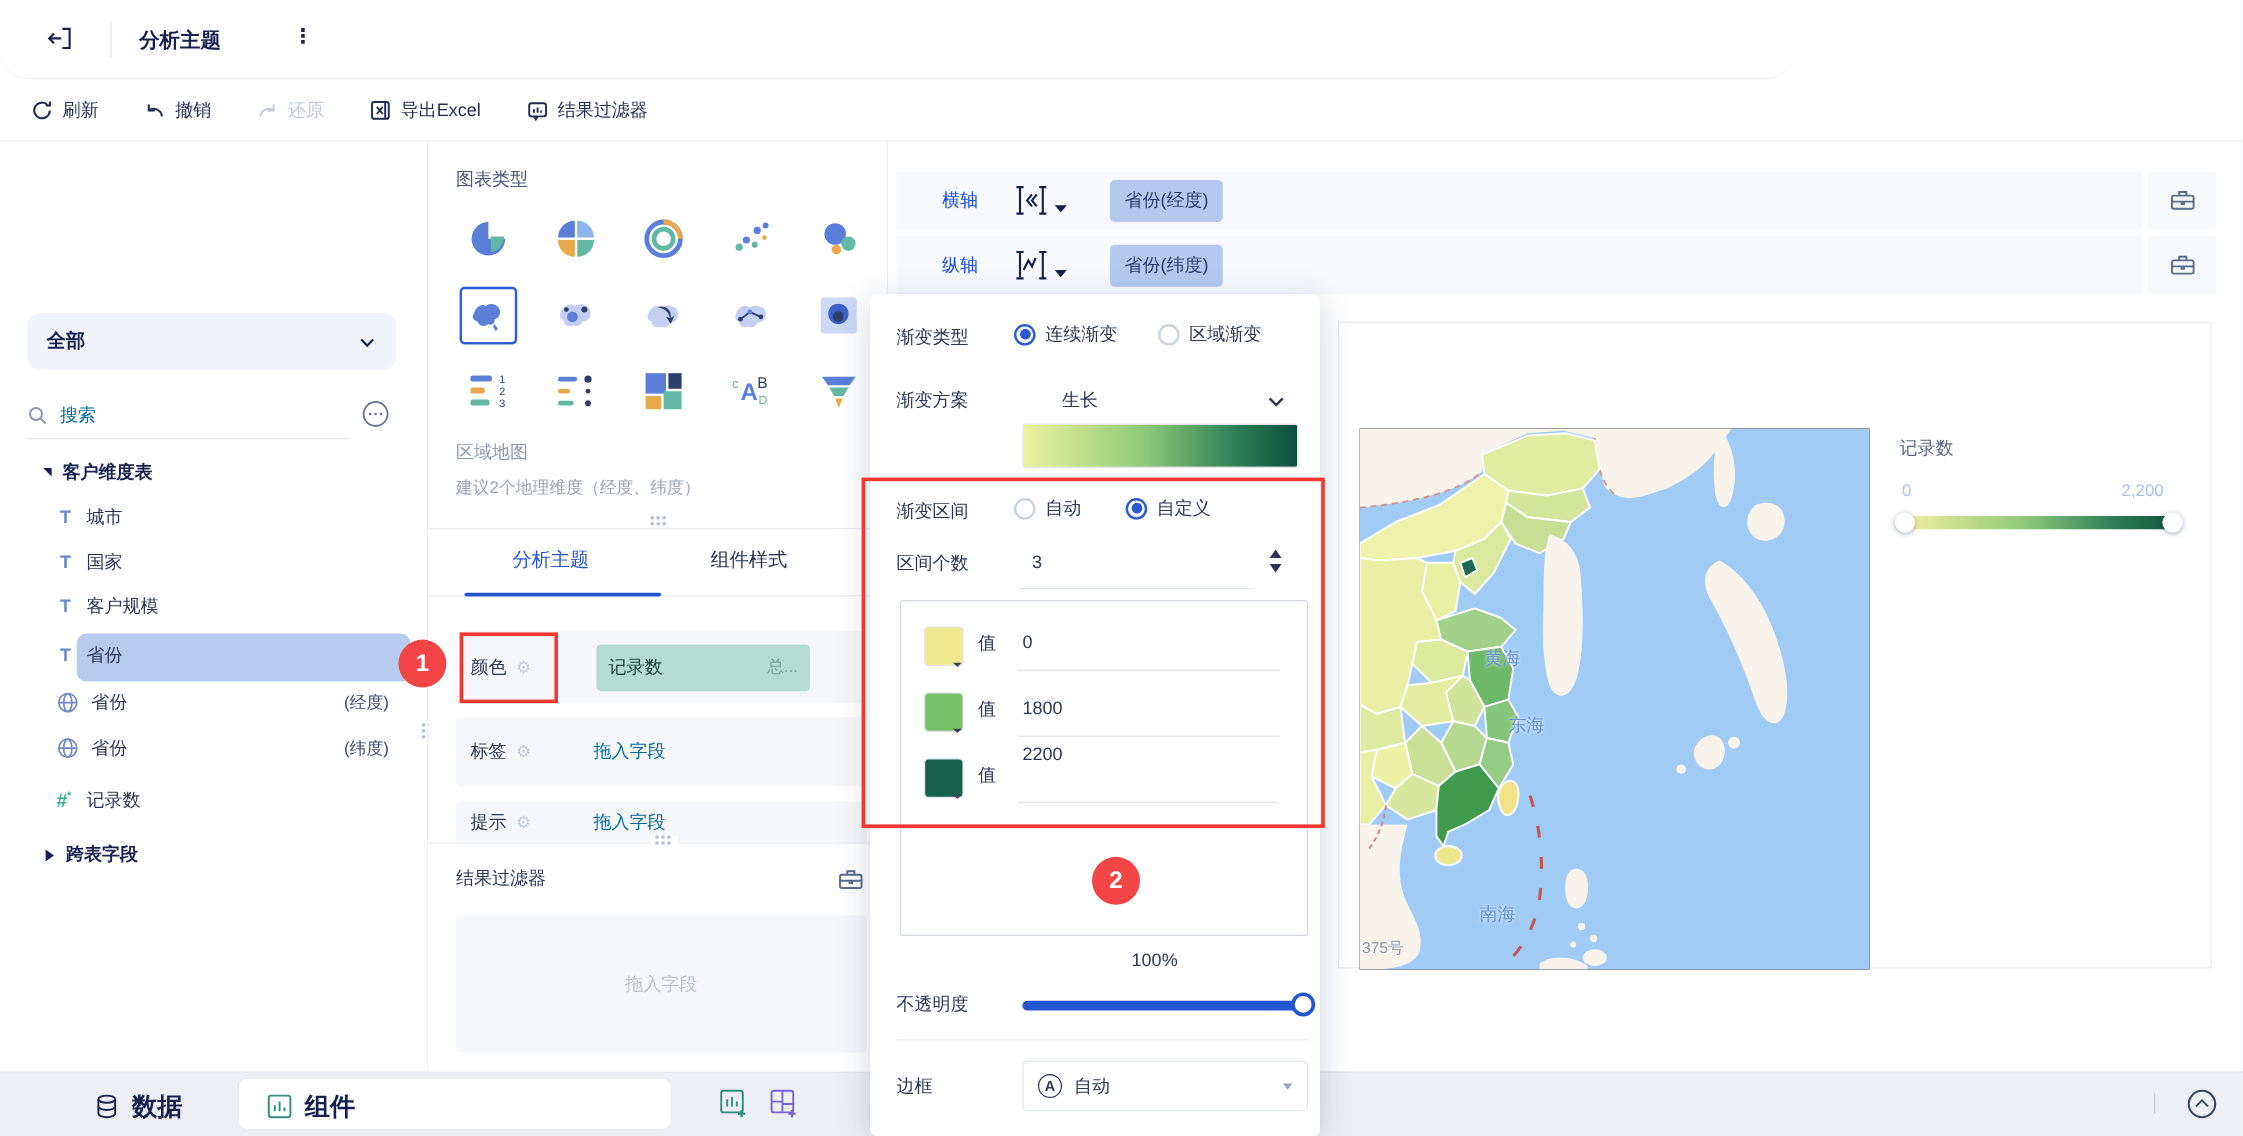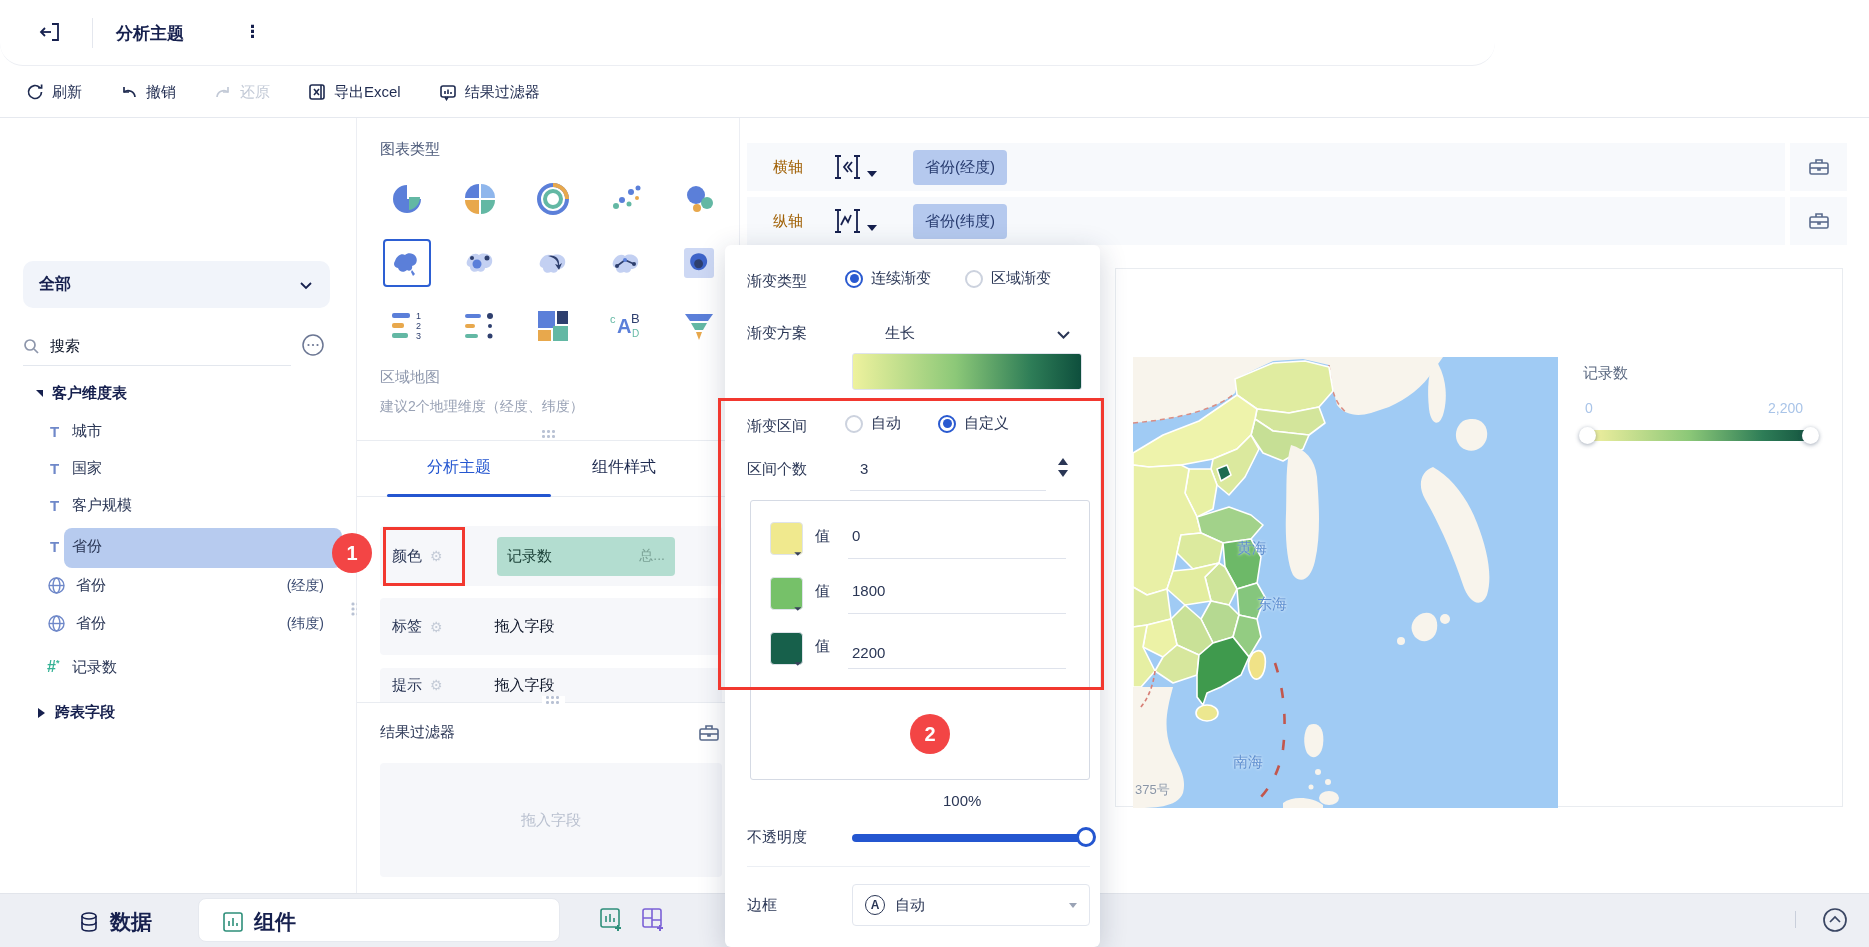--- a/index.html
+++ b/index.html
@@ -12,21 +12,21 @@
   .vdiv{width:1px;background:#e4e7ee;}
   
   .toolbar{left:0;top:67px;width:1869px;height:51px;background:#fff;border-bottom:1px solid #e6e9ef;display:flex;align-items:center;padding-left:26px;gap:38px;}
   .tbtn{display:flex;align-items:center;gap:8px;font-size:15px;color:#1f2b50;cursor:pointer;}
   .tbtn.disabled{color:#c2c9d6;}
   
   .sidebar{left:0;top:118px;width:357px;height:775px;background:#fff;border-right:1px solid #eceef3;}
   .scope{left:23px;top:143px;width:307px;height:47px;background:#f1f4fa;border-radius:10px;display:flex;align-items:center;padding:0 16px;}
   .scope b{font-size:16px;color:#16204e;flex:1;}
   .search{left:23px;top:210px;width:268px;height:38px;border-bottom:1px solid #e3e7ee;display:flex;align-items:center;gap:10px;}
-  .ph{color:#0f172a;font-size:15px;}
+  .ph{color:#0369a1;font-size:15px;}
   .treeitem{display:flex;align-items:center;font-size:15px;color:#2a3655;}
   .ticon{color:#6f88c9;font-weight:bold;font-size:15px;width:22px;}
   .selrow{left:64px;top:410px;width:278px;height:40px;background:#b7cbef;border-radius:8px;}
   .suffix{position:absolute;right:18px;color:#3a4a70;font-size:14px;}
   .hash{color:#35b295;font-weight:bold;font-size:16px;}
   .hash sup{font-size:9px;}
   
   .midpanel{left:357px;top:118px;width:383px;height:775px;background:#fff;border-right:1px solid #eceef3;}
   .lbl-gray{color:#5a6880;font-size:15px;}
   .chartcell{position:absolute;width:34px;height:34px;}
@@ -40,21 +40,21 @@
   .gear{color:#c5ccd8;font-size:14px;margin-left:8px;}
   .rowlabel{font-size:15px;color:#2a3655;margin-left:12px;}
   .pill-green{position:absolute;left:117px;width:178px;height:39px;background:#b3ddd0;border-radius:4px;display:flex;align-items:center;padding:0 10px;}
   .pill-green .f{font-size:15px;color:#173d33;flex:1;}
   .pill-green .a{font-size:14px;color:#79a094;}
   .dragdots{display:grid;grid-template-columns:repeat(3,5px);grid-template-rows:repeat(2,5px);}
   .dragdots i{width:2.5px;height:2.5px;border-radius:50%;background:#b9c2d4;}
   .dropzone{background:#f6f7fa;display:flex;align-items:center;justify-content:center;color:#b9c0cf;font-size:15px;}
   
   .axisrow{position:absolute;left:747px;width:1038px;height:48px;background:#f7f9fc;display:flex;align-items:center;}
-  .axlabel{font-size:15px;color:#a16207;margin-left:26px;width:52px;}
+  .axlabel{font-size:15px;color:#1d4ed8;margin-left:38px;width:52px;}
   .pill-blue{height:35px;background:#b5c9ee;border-radius:4px;display:flex;align-items:center;padding:0 12px;font-size:15px;color:#263a6e;}
   .axright{position:absolute;width:57px;height:48px;background:#f7f9fc;display:flex;align-items:center;justify-content:center;left:1790px;}
   
   .card{left:1115px;top:268px;width:728px;height:539px;background:#fff;border:1px solid #e9ecf0;}
   .maptiles{left:1133px;top:357px;width:425px;height:451px;background:#404040;overflow:hidden;}
   .sealabel{position:absolute;color:#5f8fd0;font-size:15px;text-shadow:0 0 3px #fff;}
   .attrib{position:absolute;color:#8b96a6;font-size:13px;text-shadow:0 0 2px #fff;}
   .legend-title{font-size:15px;color:#5a6880;}
   .legend-val{font-size:14px;color:#a9c4e8;}
   .legend-bar{left:1588px;top:430px;width:224px;height:11px;border-radius:6px;background:linear-gradient(90deg,#f3f0a0,#8cc878 45%,#2e7d57 78%,#13523e);}
@@ -574,21 +574,21 @@
   <span class="vval" style="top:527px;">0</span>
   <div class="underline" style="left:848px;top:558px;width:218px;"></div>
 
   <div class="swatch" style="top: 577px; background: rgb(118, 193, 105);"></div>
   <span class="vlabel" style="top:582px;">值</span>
   <span class="vval" style="top:582px;">1800</span>
   <div class="underline" style="left:848px;top:613px;width:218px;"></div>
 
   <div class="swatch" style="top: 632px; background: rgb(23, 96, 75);"></div>
   <span class="vlabel" style="top:637px;">值</span>
-  <span class="vval" style="top:644px;">2200</span>
+  <span class="vval" style="top:620px;">2200</span>
   <div class="underline" style="left:848px;top:668px;width:218px;"></div>
 
   <div class="plabel" style="left:943px;top:792px;z-index:41;">100%</div>
   <div class="plabel" style="left:747px;top:828px;z-index:41;">不透明度</div>
   <div class="abs slider-track"></div>
   <div class="abs slider-knob"></div>
   <div class="underline" style="left:747px;top:866px;width:343px;background:#eceff4;"></div>
 
   <div class="plabel" style="left:747px;top:896px;z-index:41;">边框</div>
   <div class="abs borderSel">

